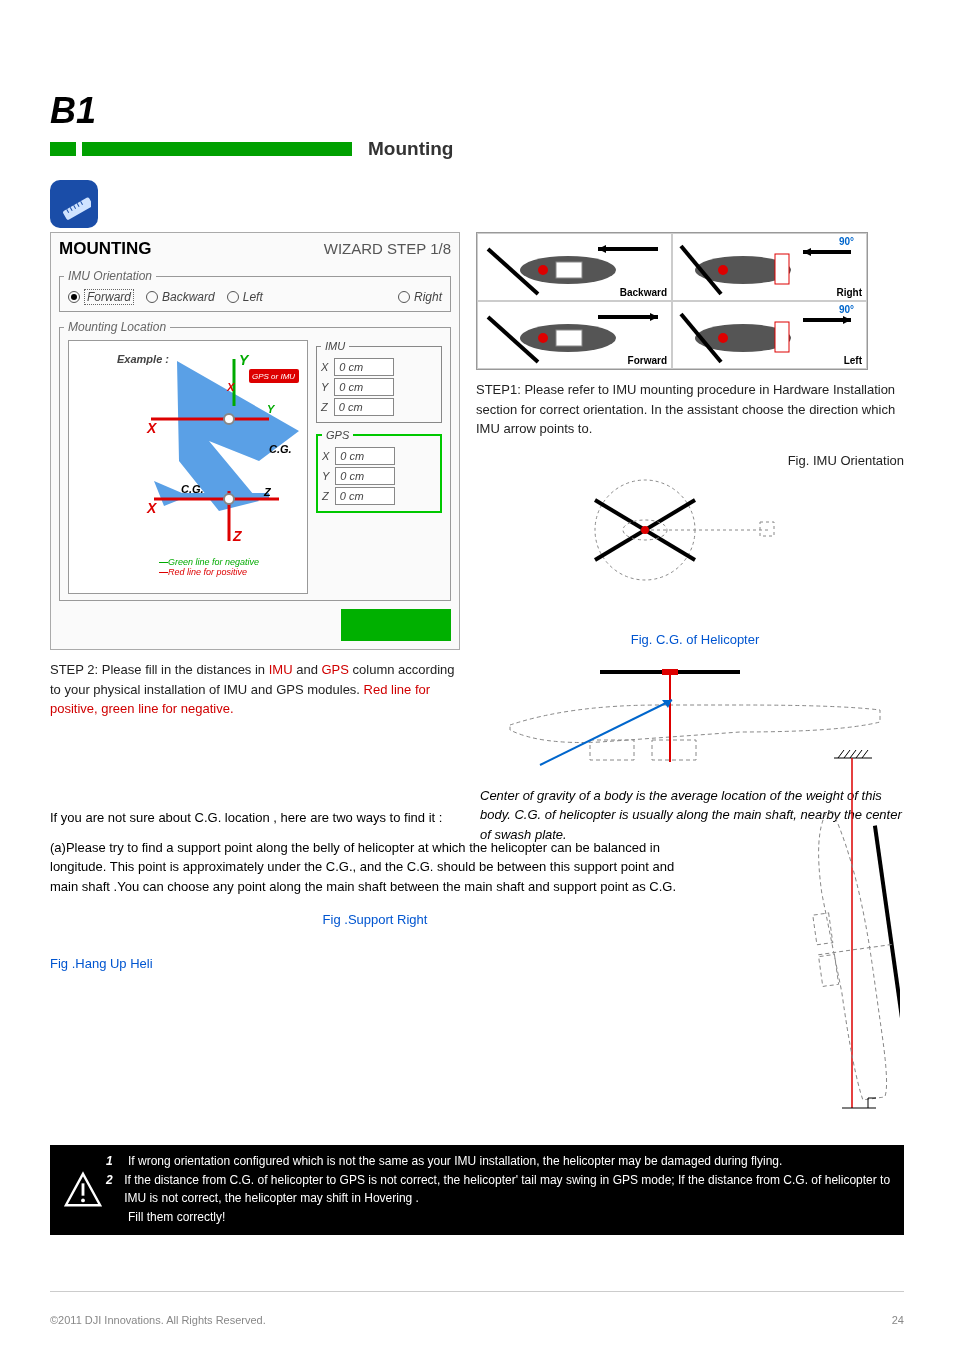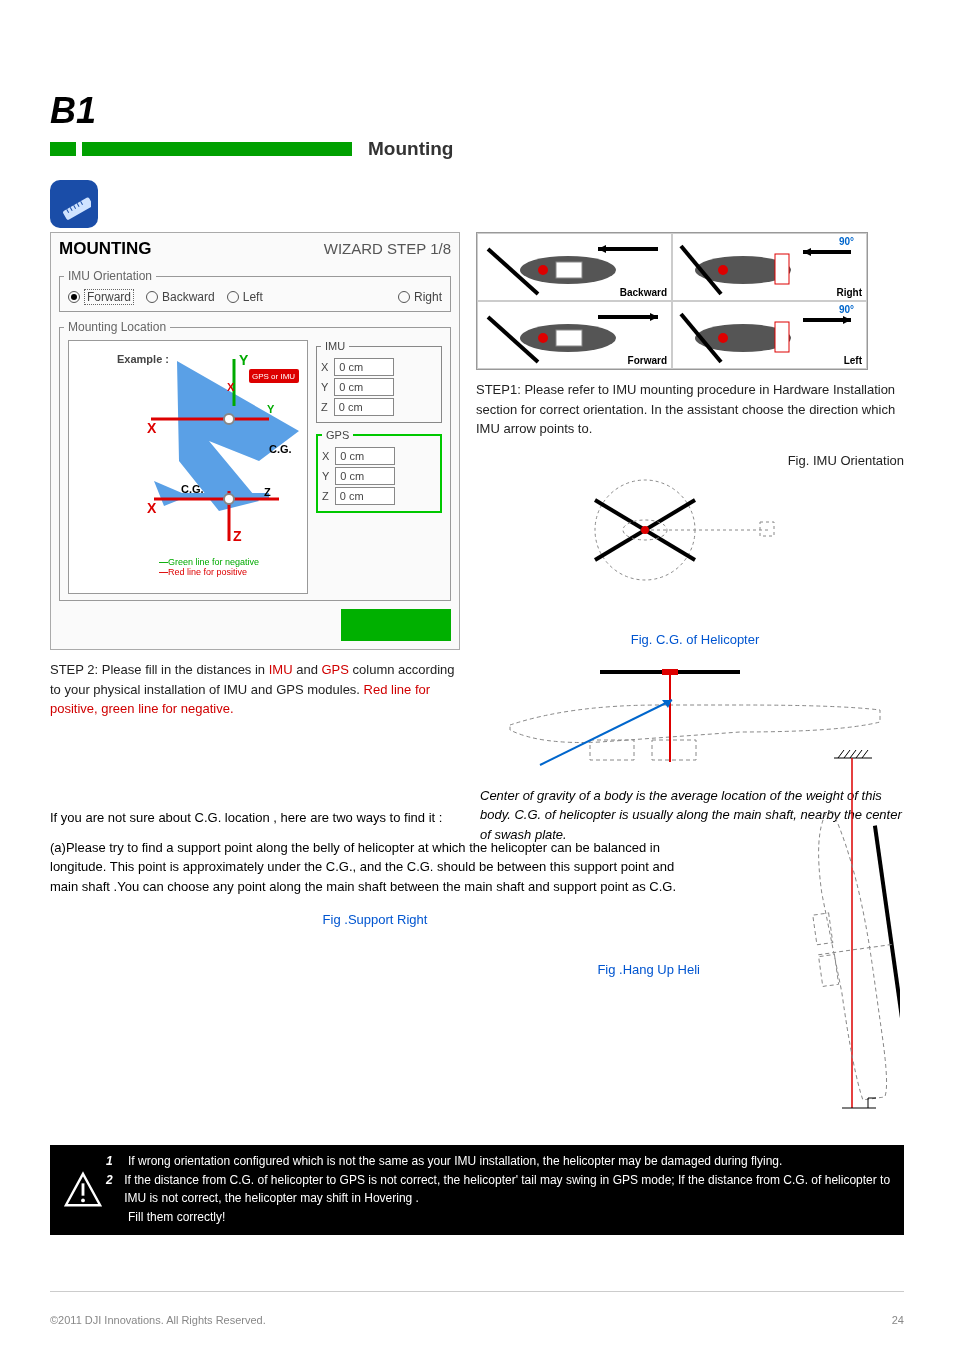--- a/index.html
+++ b/index.html
@@ -38,21 +38,21 @@
     width: 410px;
     border: 1px solid #aaa;
     background: #fafafa;
     font-size: 12px;
     color: #444;
   }
   .mount-head { display: flex; justify-content: space-between; align-items: baseline; padding: 6px 8px; }
   .mount-head .m1 { font-weight: bold; font-size: 17px; color: #000; }
   .mount-head .m2 { font-size: 15px; color: #555; }
   fieldset.group {
-    border: 1px solid #999; margin: 4px 8px 8px 8px; padding: 4px;
+    border: 1px solid #999; margin: 4px 8px 8px 8px; padding: 4px; font-style: italic;
   }
   fieldset.group legend { padding: 0 4px; color: #666; font-size: 12px; }
   .ori-row { display: flex; gap: 4px; }
   .radio { display: flex; align-items: center; gap: 4px; font-size: 12px; padding: 2px 4px; }
   .radio .dot { width: 12px; height: 12px; border: 1px solid #555; border-radius: 50%; display: inline-flex; align-items: center; justify-content: center; }
   .radio .dot .inner { width: 6px; height: 6px; background: #000; border-radius: 50%; }
   .radio.selected .lbl { border: 1px dotted #666; padding: 0 2px; }
   .mount-body { display: flex; gap: 8px; padding: 2px 4px; }
   .example {
     width: 240px; height: 254px; border: 1px solid #999; background: #fff;
@@ -353,21 +353,21 @@
     <line x1="62" y1="358" x2="96" y2="358" stroke="#000"></line>
     <line x1="88" y1="358" x2="88" y2="348" stroke="#000"></line>
     <line x1="88" y1="348" x2="96" y2="348" stroke="#000"></line>
   </svg>
 </div>
 
 <div class="support-note">
   <div>If you are not sure about C.G. location , here are two ways to find it :</div>
   <div style="margin-top:10px">(a)Please try to find a support point along the belly of helicopter at which the helicopter can be balanced in longitude. This point is approximately under the C.G., and the C.G. should be between this support point and main shaft .You can choose any point along the main shaft between the main shaft and support point as C.G.</div>
   <div class="blue" style="text-align:center;margin:14px 0">Fig .Support Right</div>
-  <div class="blue" style="text-align:right;margin-top:30px;padding-right:0">Fig .Hang Up Heli</div>
+  <div class="blue" style="text-align:left;margin-top:24px;padding-right:0">Fig .Hang Up Heli</div>
 </div>
 
 <div class="warning-box">
   <div class="warn-icon">
     <svg viewBox="0 0 40 40">
         <polygon points="20,3 38,36 2,36" fill="none" stroke="#fff" stroke-width="2.5"></polygon>
         <line x1="20" y1="13" x2="20" y2="26" stroke="#fff" stroke-width="3"></line>
         <circle cx="20" cy="31" r="2" fill="#fff"></circle>
       </svg>
   </div>

